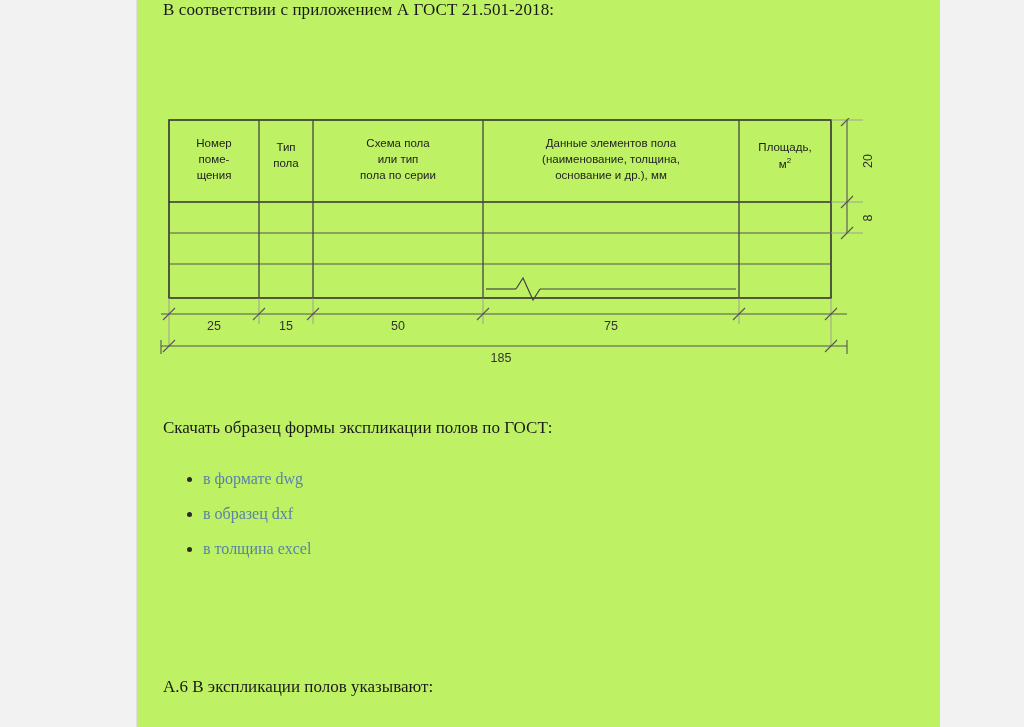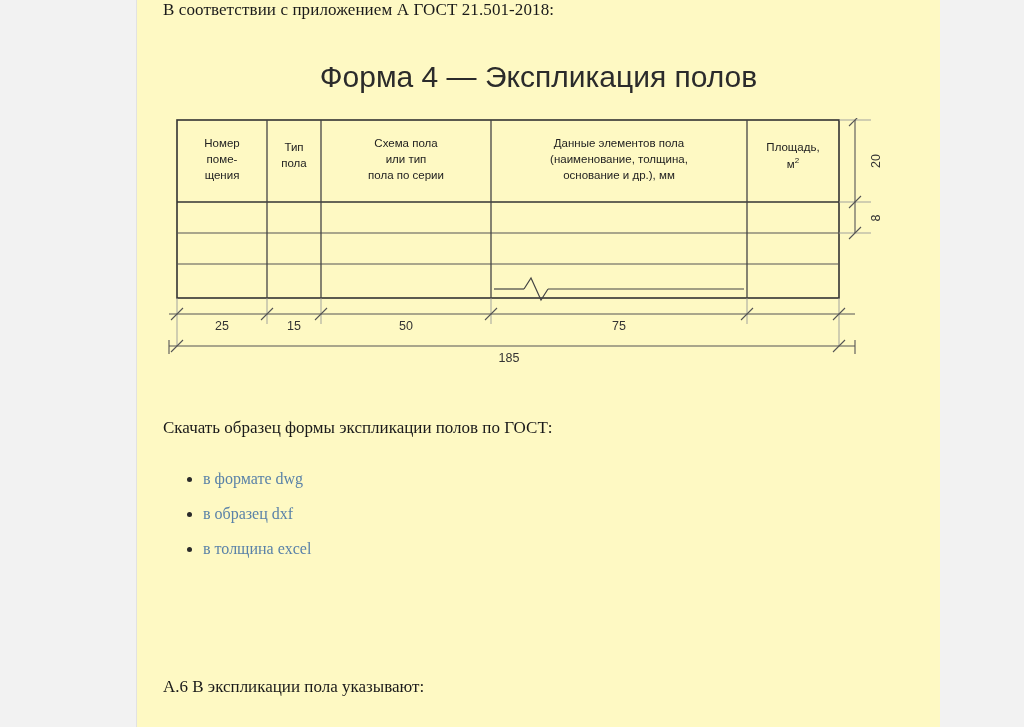--- a/index.html
+++ b/index.html
@@ -31,21 +31,21 @@
     height: 727px;
     background: #f2f2f2;
     border-left: 1px solid #e2e2e2;
   }
   .content {
     position: absolute;
     left: 137px;
     top: 0;
     width: 803px;
     height: 727px;
-    background: #fef9c3;
+    background: #bef264;
   }
   .intro-line {
     position: absolute;
     left: 26px;
     top: 0px;
     font-size: 17px;
     color: #1a1a1a;
     letter-spacing: 0.1px;
     white-space: nowrap;
   }
@@ -56,21 +56,21 @@
     width: 803px;
     text-align: center;
     font-family: "Liberation Sans", sans-serif;
     font-size: 30px;
     font-weight: 400;
     color: #2b2b2b;
   }
   
   .drawing {
     position: absolute;
-    left: 12px;
+    left: 4px;
     top: 118px;
     width: 803px;
     height: 255px;
   }
   .drawing svg { display: block; }
 
   .tbl-head-cell {
     font-family: "Liberation Sans", sans-serif;
     font-size: 11.5px;
     fill: #222;
@@ -138,21 +138,20 @@
 </head>
 <body>
 
 <div class="page-left-gutter"></div>
 <div class="page-right-gutter"></div>
 
 <div class="content">
 
   <div class="intro-line">В соответствии с приложением А ГОСТ 21.501-2018:</div>
 
-  <div class="form-title">Форма 4 — Экспликация полов</div>
 
   <div class="drawing">
     <svg width="803" height="255" viewBox="0 0 803 255" xmlns="http://www.w3.org/2000/svg">
 
       <g stroke="#333" stroke-width="1.6" fill="none">
         <rect x="28" y="2" width="662" height="178"></rect>
       </g>
 
       <g stroke="#333" stroke-width="1.6" fill="none">
         <line x1="28" y1="84" x2="690" y2="84"></line>
@@ -255,15 +254,15 @@
       <a href="#">в формате dwg</a>
     </li>
     <li>
       <a href="#">в образец dxf</a>
     </li>
     <li>
       <a href="#">в толщина excel</a>
     </li>
   </ul>
 
-  <div class="rule-para">А.6 В экспликации пола указывают:</div>
+  <div class="rule-para">А.6 В экспликации полов указывают:</div>
 
 </div>
 
 </body></html>

